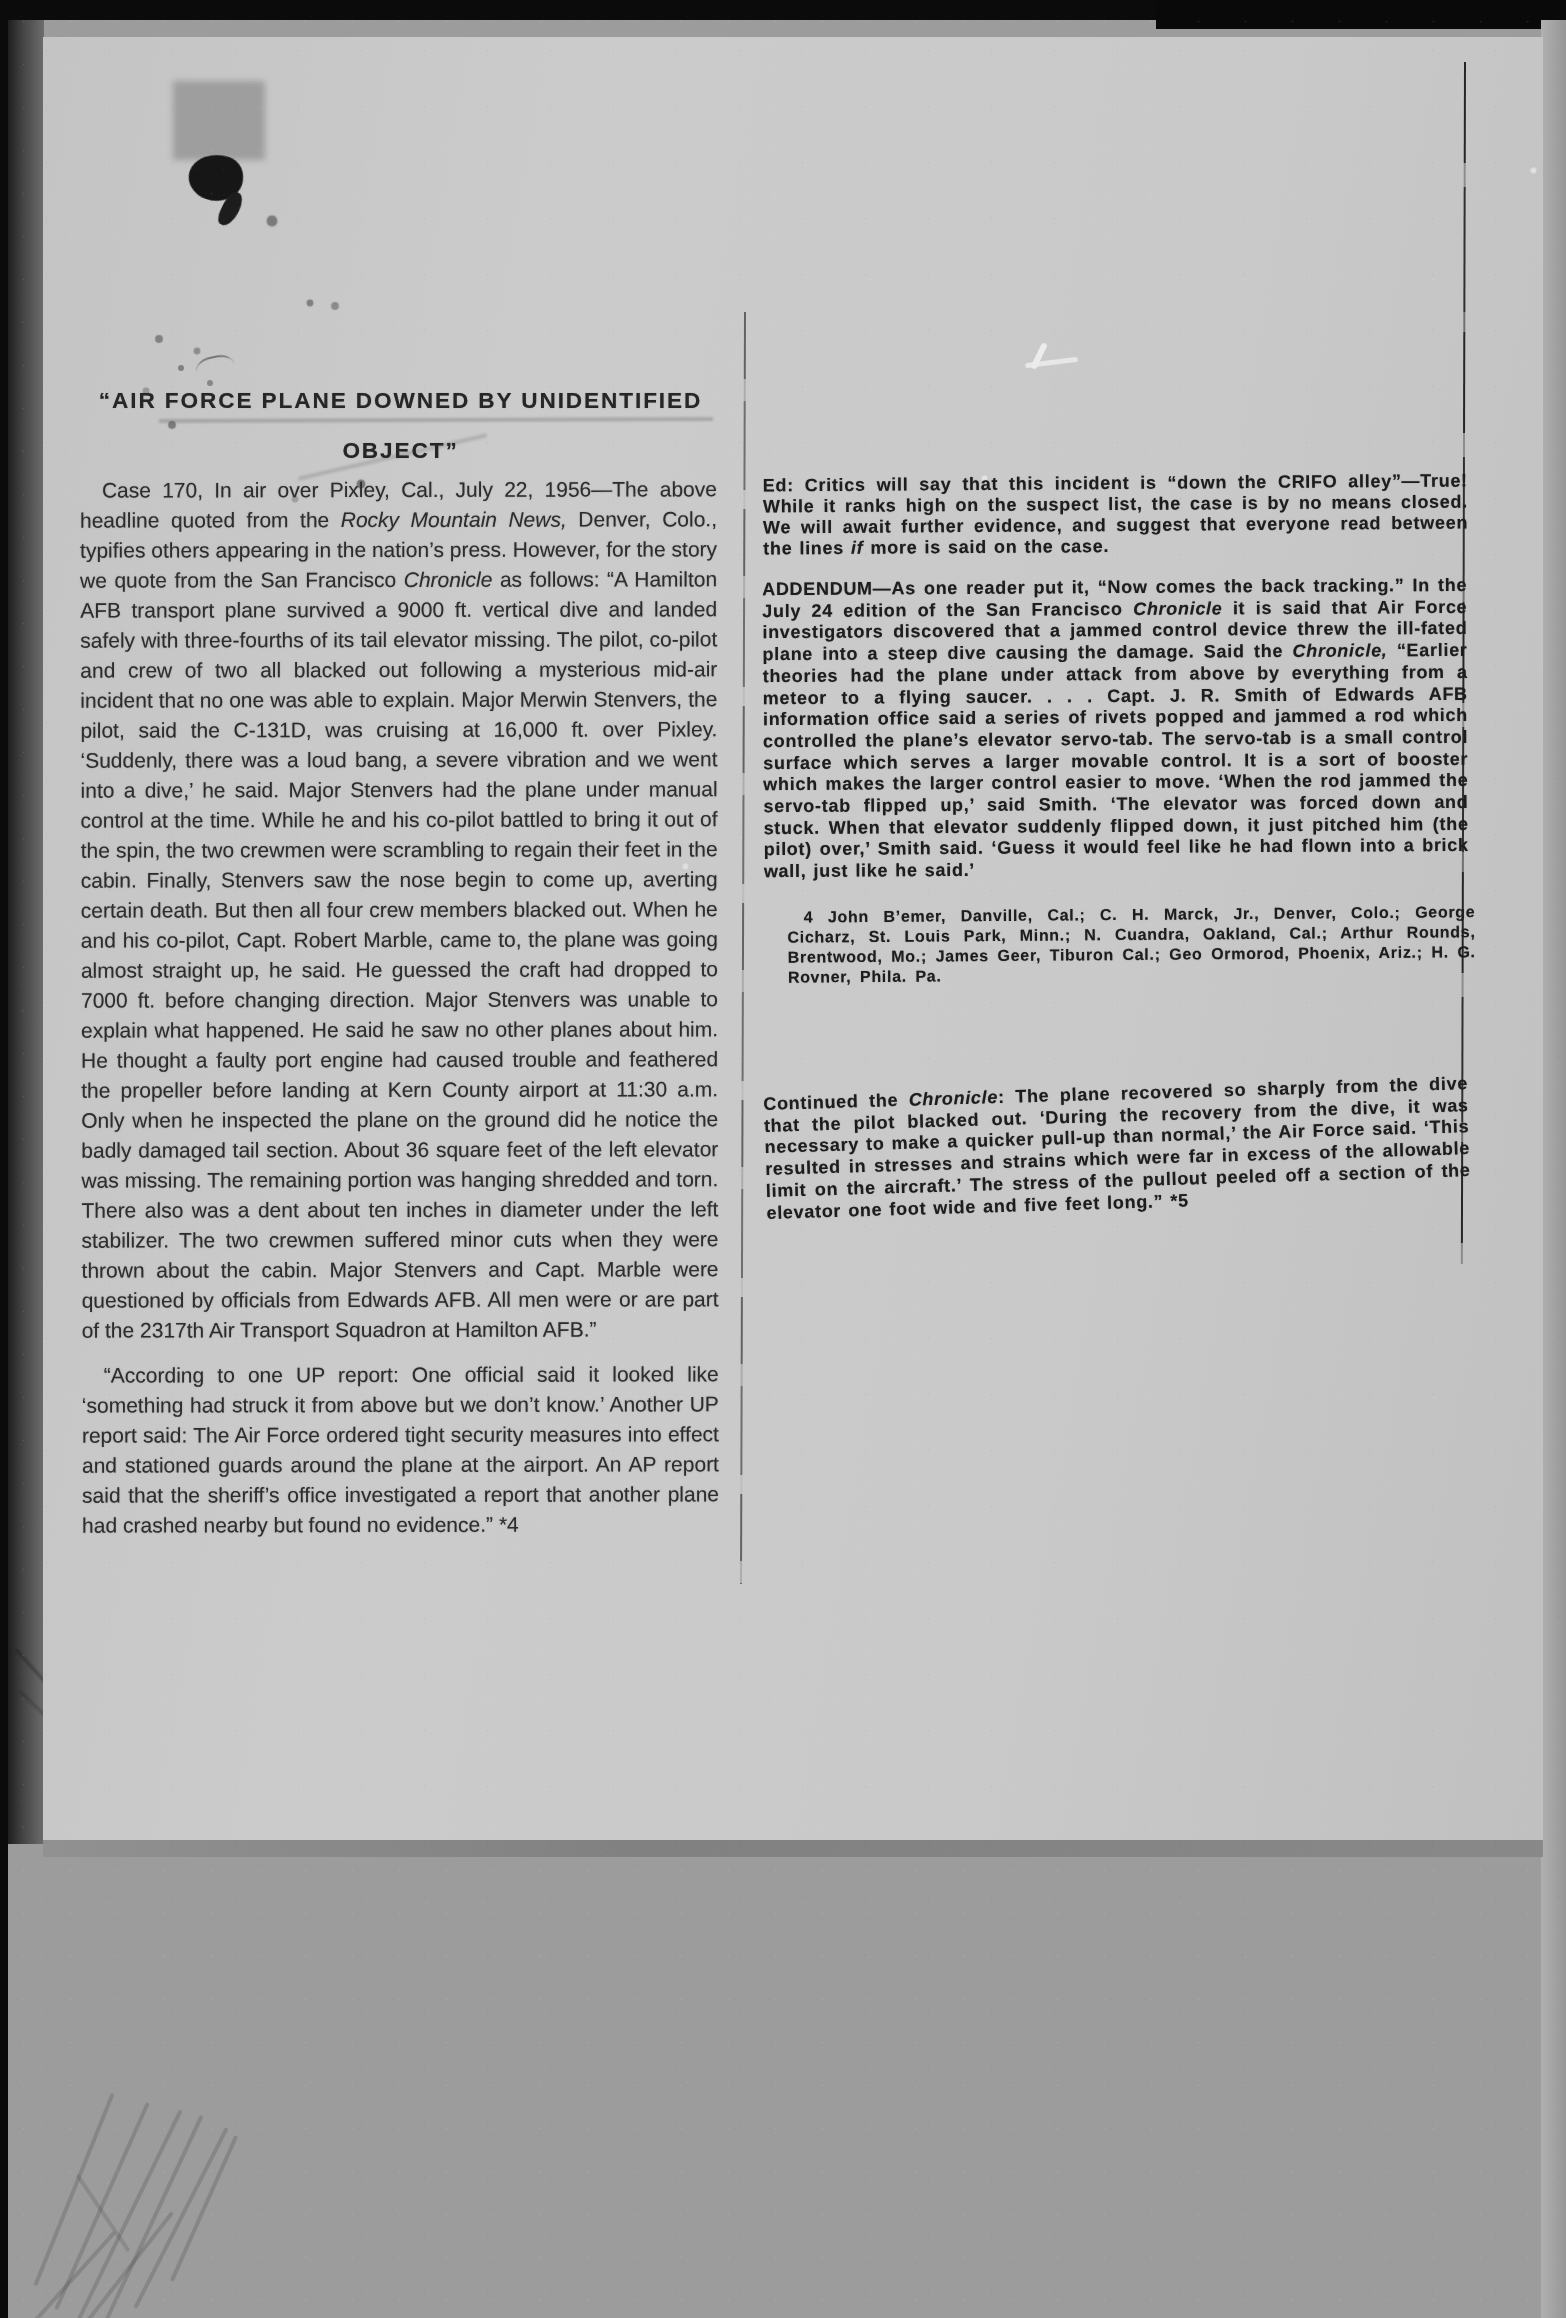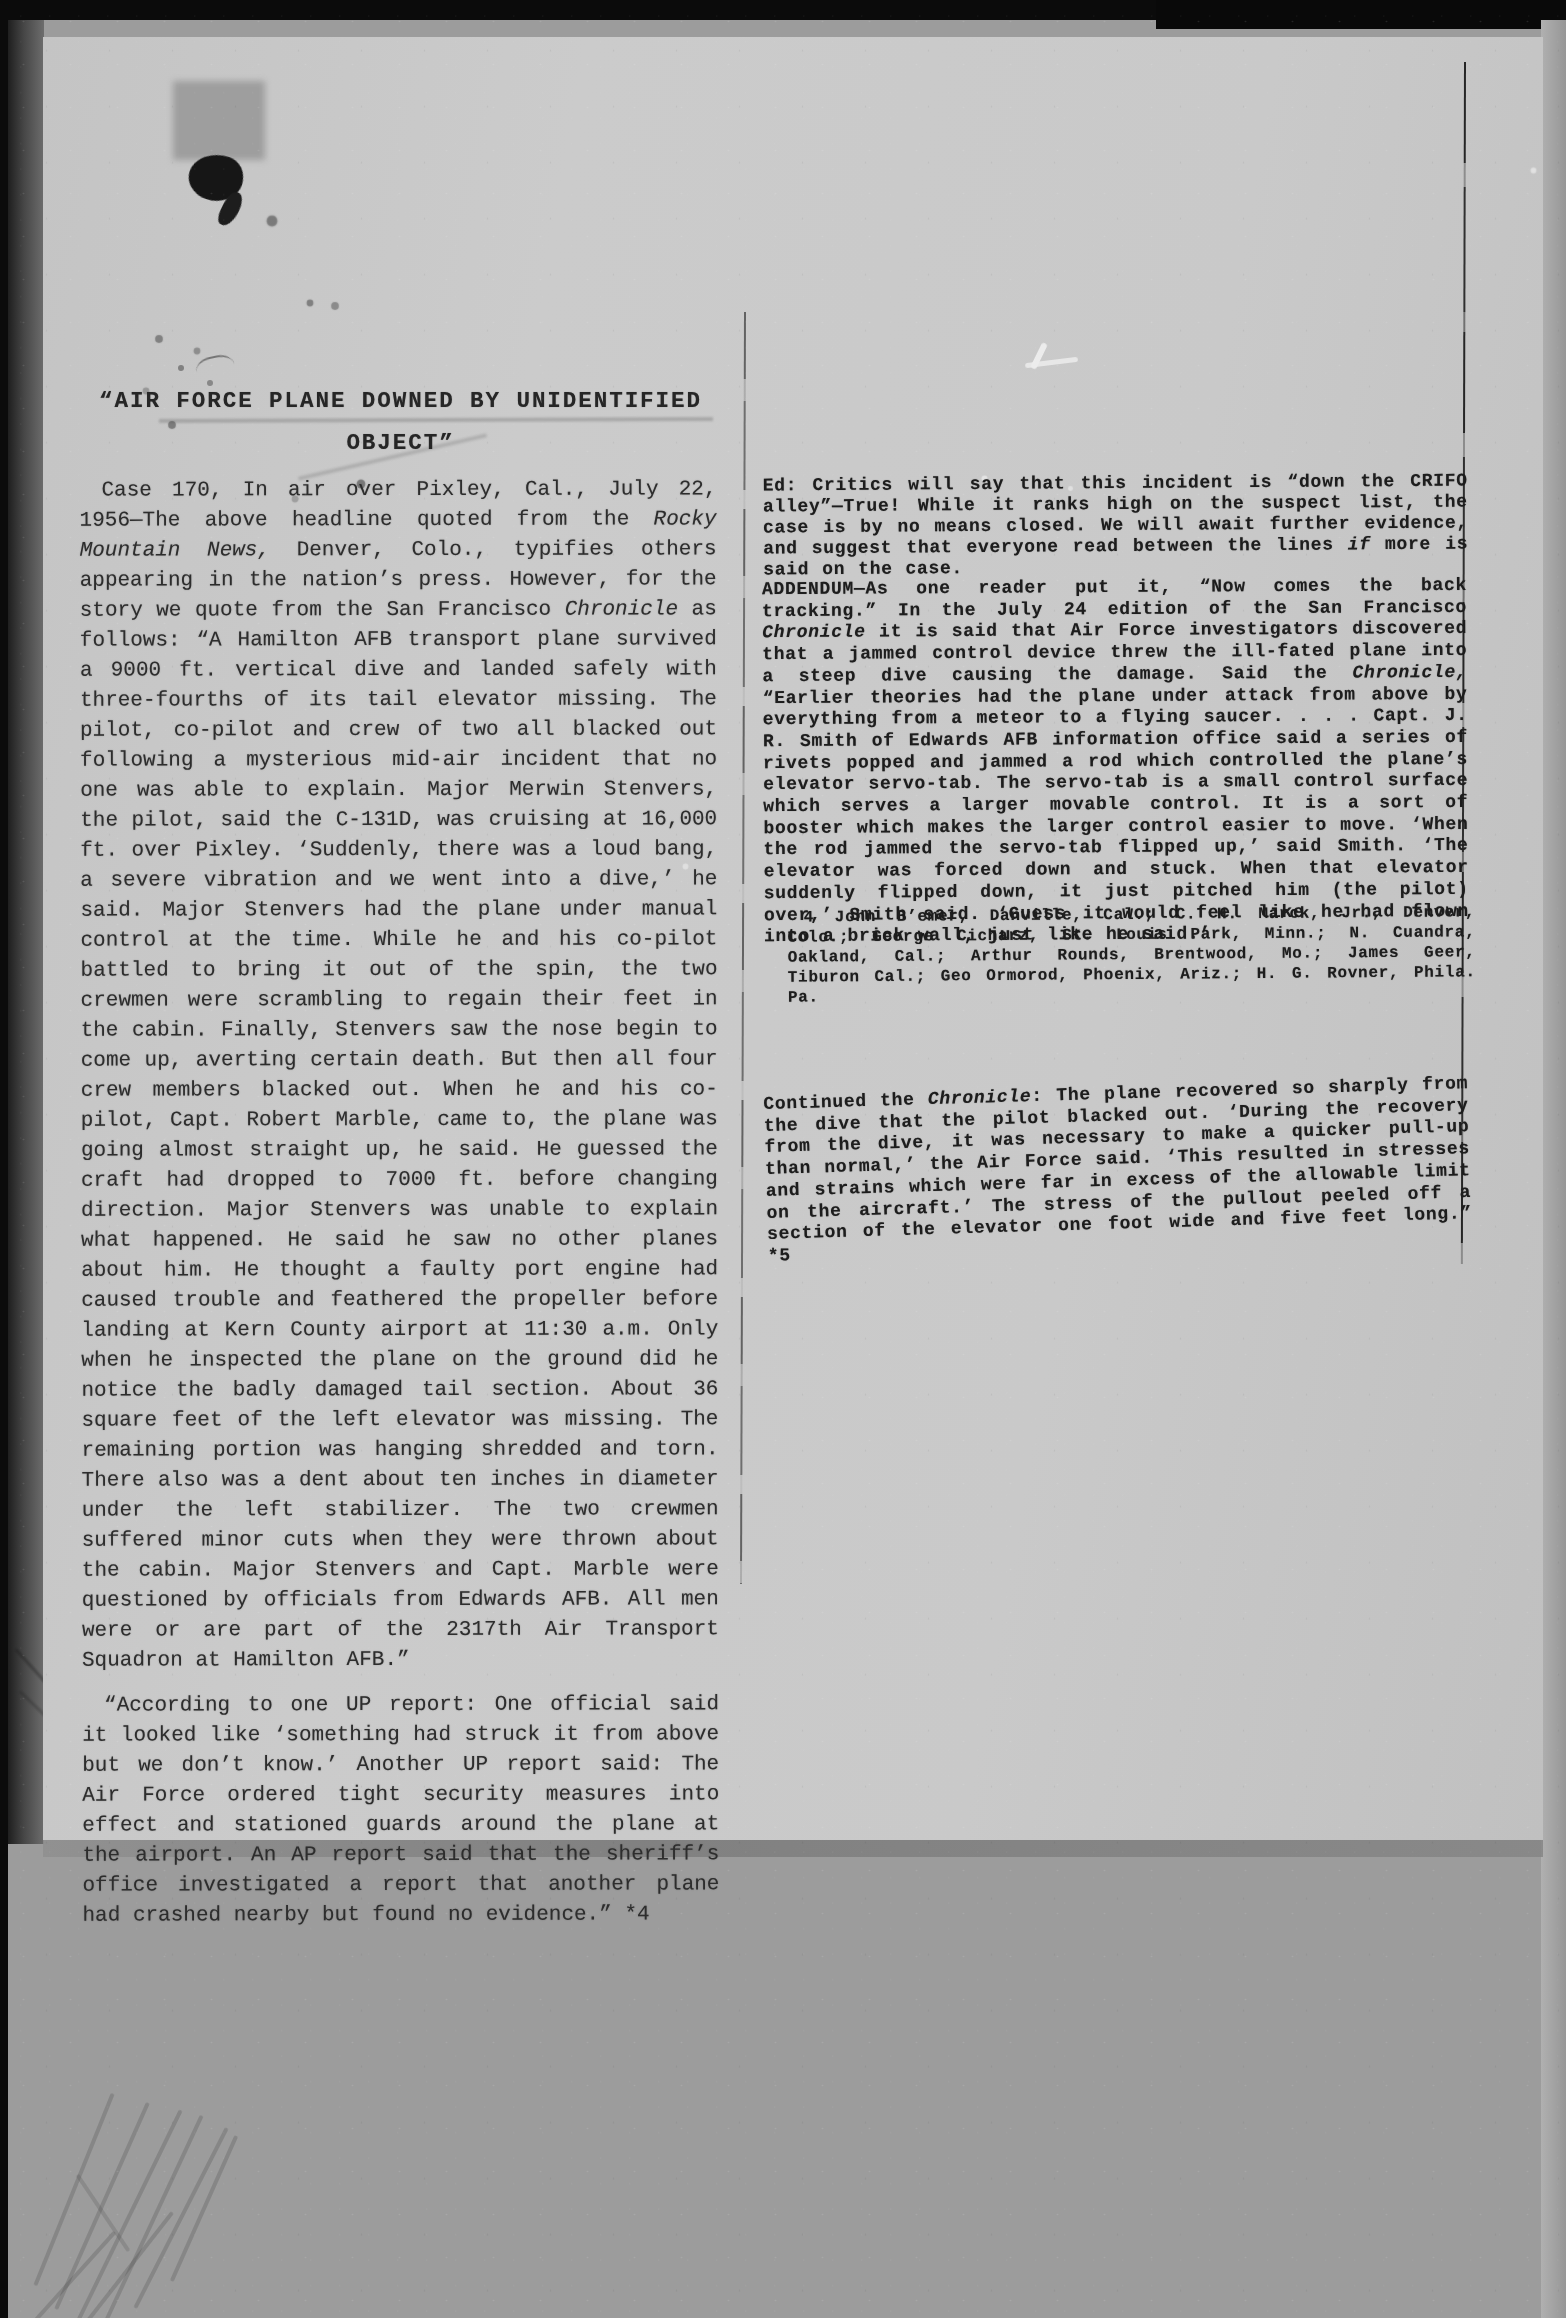--- a/index.html
+++ b/index.html
@@ -1,19 +1,19 @@
 <!DOCTYPE html>
 <html style="font-size:7.7px"><head>
 <meta charset="utf-8">
 <style>
   html,body{margin:0;padding:0;background:#000;}
   .canvas{
     position:relative;width:1566px;height:2319px;overflow:hidden;
     background:#0b0b0b;
-    font-family:Liberation Mono, monospace;
+    font-family:Liberation Sans, sans-serif;
   }
   .platen{position:absolute;left:7.7px;top:20px;right:0;bottom:0;background:#9c9c9c;}
   .grain{position:absolute;inset:0;pointer-events:none;opacity:.5;
     background-image:
       radial-gradient(rgba(255,255,255,.22) 0.7px, transparent 1.2px),
       radial-gradient(rgba(0,0,0,.10) 0.7px, transparent 1.2px),
       radial-gradient(rgba(255,255,255,.12) 0.5px, transparent 1px);
     background-size:47px 43px,63px 56px,29px 25.5px;
     background-position:0 0,15px 22.6px,6.3px 3.4px;}
   .top-bar-right{position:absolute;left:1156px;top:0;width:410px;height:29px;background:#090909;}
@@ -23,21 +23,21 @@
     background:linear-gradient(to right,#b0b0b0,#969696);}
   .page{position:absolute;left:43px;top:37px;width:1500px;height:1803px;
     background:linear-gradient(100deg,#c4c4c4,#cbcbcb 30%,#c9c9c9 68%,#c0c0c0);}
   .page-bottom-shadow{position:absolute;left:43px;top:1840px;width:1500px;height:17.3px;
     background:linear-gradient(to right, #8f8f8f, #7c7c7c 40%, #858585);opacity:.85;}
 
   
   .headline{position:absolute;left:82px;top:388px;width:637px;text-align:center;
     font-size:22.6px;font-weight:700;letter-spacing:1.9px;color:#262626;
     text-shadow:0 0 1px rgba(25,25,25,.4);}
-  .headline .l2{margin-top:16px;}
+  .headline .l2{margin-top:24px;}
   .col-left{position:absolute;left:81px;top:475px;width:637px;
     font-size:21px;line-height:30px;text-align:justify;color:#2d2d2d;
     text-shadow:0 0 1.4px rgba(40,40,40,.38);transform:rotate(-0.12deg);}
   .col-left p{margin:0;text-indent:22px;}
   .col-left p + p{margin-top:15.4px;}
   .rblock{position:absolute;left:763px;width:705px;color:#1d1d1d;
     font-size:18px;line-height:21.7px;font-weight:700;text-align:justify;
     letter-spacing:0.7px;word-spacing:1.4px;text-shadow:0 0 1px rgba(20,20,20,.45);}
   .ed-note{top:473px;line-height:21px;transform:rotate(-0.4deg);}
   .addendum{top:577px;transform:rotate(-0.35deg);}

